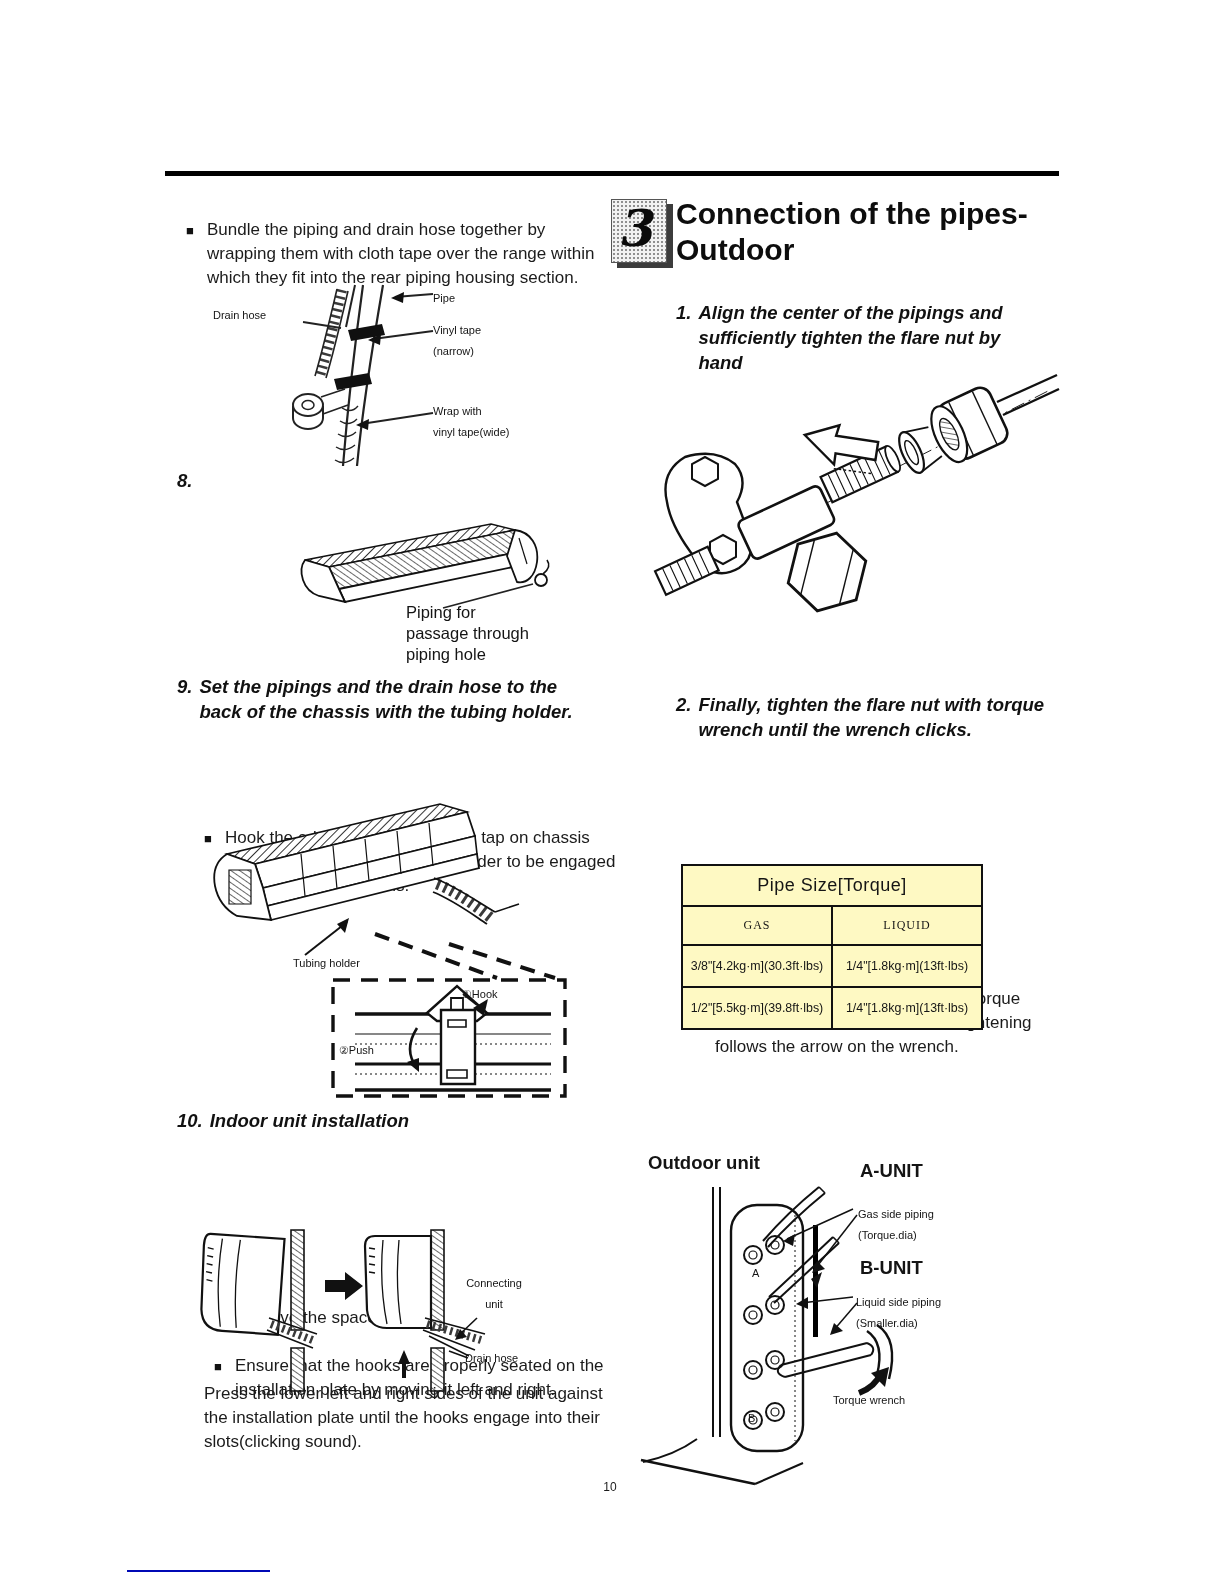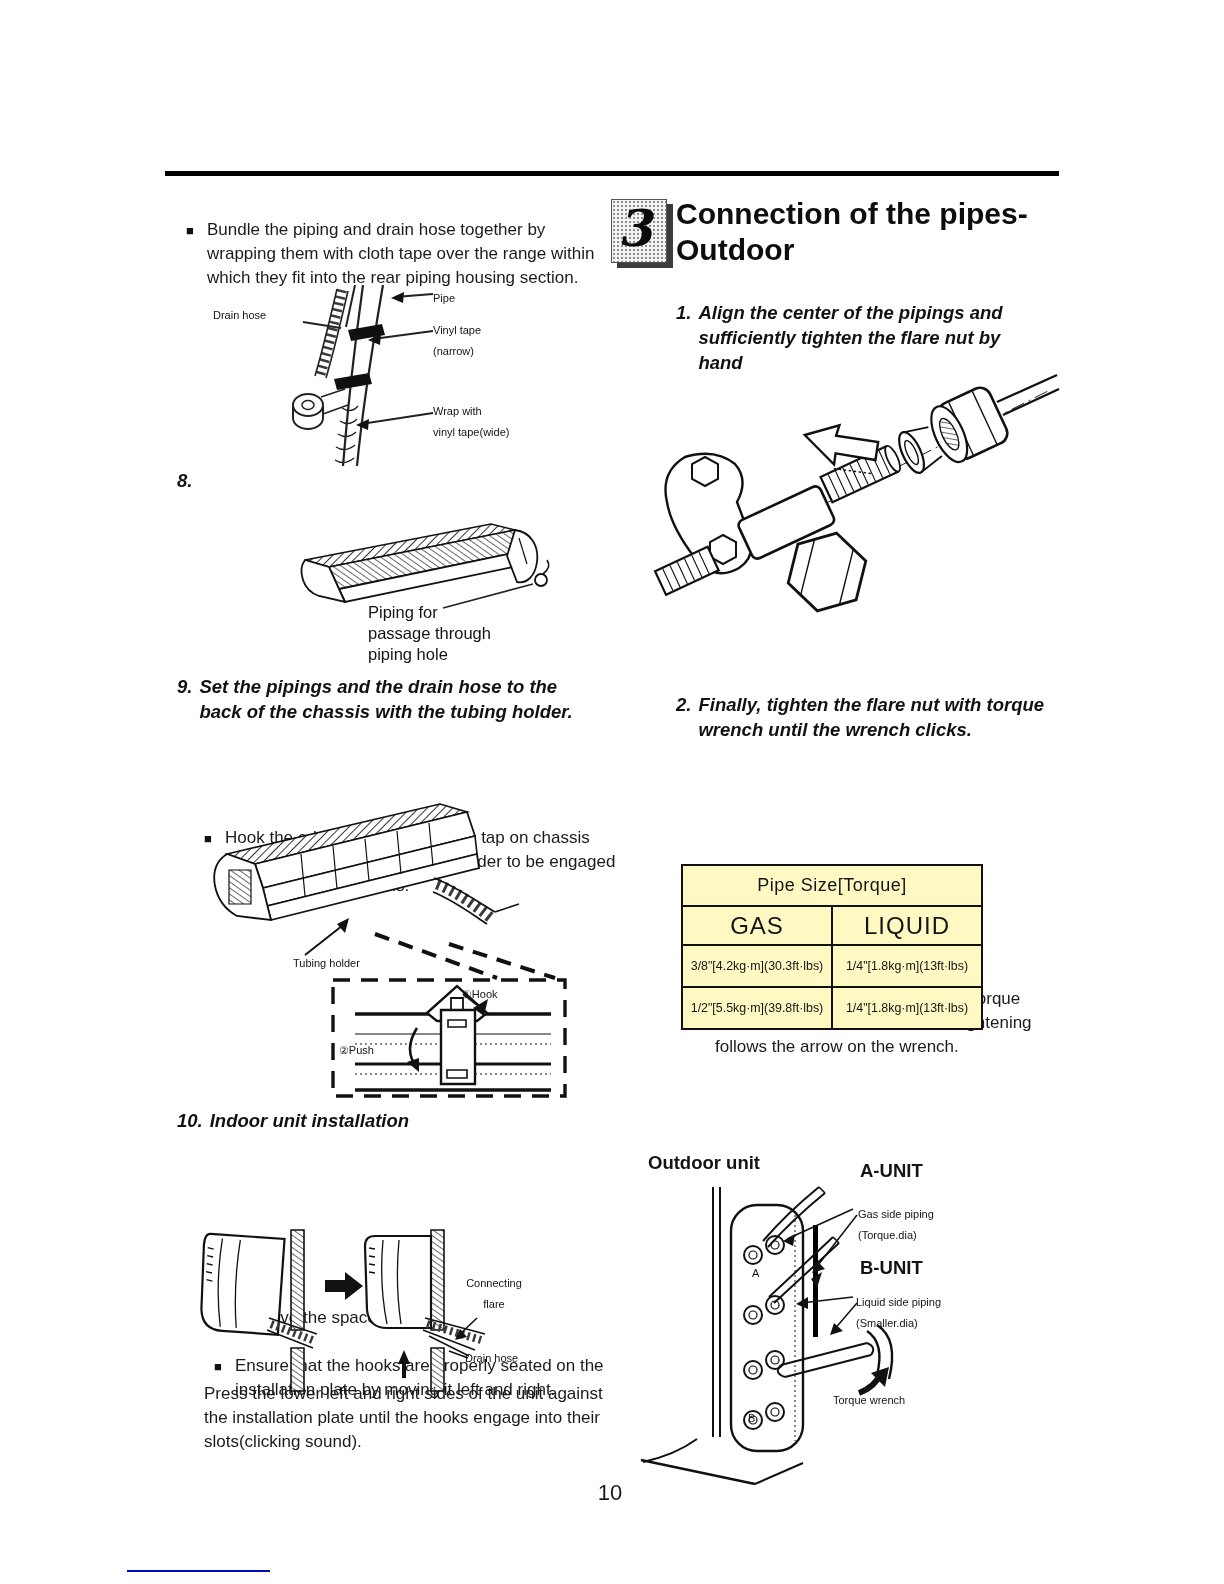--- a/index.html
+++ b/index.html
@@ -6,40 +6,40 @@
   body{width:1224px;height:1584px;position:relative;overflow:hidden;
        font-family:"Liberation Sans",sans-serif;color:#1b1b1b;}
   .abs{position:absolute;}
   .rule-top{left:165px;top:171px;width:894px;height:5px;background:#000;}
   .body-text{font-size:17px;line-height:24px;}
   .bullet{position:relative;padding-left:21px;}
   .bullet::before{content:"■";position:absolute;left:0;top:1px;font-size:13px;color:#111;}
   .step{display:flex;font-weight:bold;font-style:italic;font-size:18.5px;line-height:25px;color:#111;}
   .step .num{flex:0 0 auto;margin-right:7px;}
   .label{position:absolute;font-size:11px;line-height:21px;white-space:pre-line;color:#141414;}
-  .label.small{font-size:16.5px;line-height:21px;}
+  .label.small{font-size:16.5px;line-height:21px;margin-left:38px;}
   .label.center{text-align:center;}
   .label.bold{font-weight:bold;font-size:18.5px;}
   .badge{left:611px;top:199px;width:54px;height:62px;border:1px solid #555;
          background-color:#f2f2f2;
          background-image:radial-gradient(#8f8f8f 1.1px,transparent 1.1px);
          background-size:4px 4px;
          box-shadow:6px 5px 0 #3c3c3c;
          display:flex;align-items:center;justify-content:center;}
   .badge span{font-family:"DejaVu Serif",serif;font-weight:bold;font-style:italic;
               font-size:50px;line-height:1;color:#0a0a0a;transform:translateY(-2px);}
   .sec-title{left:676px;top:196px;width:400px;font-size:30px;font-weight:bold;
              line-height:36px;white-space:pre-line;color:#0d0d0d;}
   table.torque{position:absolute;left:681px;top:864px;width:302px;border-collapse:collapse;
                table-layout:fixed;background:#fef9c3;}
   table.torque th,table.torque td{border:2px solid #111;text-align:center;color:#151515;}
   table.torque .t-title{font-size:18px;font-weight:normal;height:37px;letter-spacing:.5px;}
-  table.torque .t-col{font-size:24px;font-weight:normal;height:35px;letter-spacing:1px;}
+  table.torque .t-col{font-size:12px;font-weight:normal;height:35px;letter-spacing:1px;font-family:Liberation Serif, serif;}
   table.torque td{font-size:12.4px;height:40px;font-weight:normal;padding:0 2px;}
-  .pagenum{left:560px;top:1480px;width:100px;text-align:center;font-size:22px;}
+  .pagenum{left:560px;top:1480px;width:100px;text-align:center;font-size:12px;}
   .blue-line{left:127px;top:1570px;width:143px;height:2px;background:#0009b5;}
   svg{position:absolute;overflow:visible;}
   svg *{vector-effect:non-scaling-stroke;}
 </style>
 </head>
 <body>
 
 <svg width="0" height="0" style="position:absolute">
   <defs>
     <pattern id="hatch" width="6" height="6" patternUnits="userSpaceOnUse" patternTransform="rotate(45)">
@@ -191,21 +191,21 @@
   <path d="M214,12 Q210,56 216,96" stroke="#111" stroke-width="1.3" fill="none"></path>
   <path d="M184,20 l6,1 M184,28 l6,1 M184,36 l6,1 M184,44 l6,1" stroke="#111" stroke-width="1.4"></path>
   <path d="M242,96 L296,112" stroke="#3a3a3a" stroke-width="8" stroke-dasharray="2.5,3.5" fill="none"></path>
   <path d="M240,90 L300,106 M238,102 L290,122 M244,108 L284,128" stroke="#111" stroke-width="1.5" fill="none"></path>
   <polygon points="213,136 219,122 225,136 221,136 221,150 217,150 217,136" fill="#111"></polygon>
   <line x1="292" y1="90" x2="273" y2="108" stroke="#111" stroke-width="1.6"></line>
   <polygon points="270,112 275,101 282,109" fill="#111"></polygon>
   <line x1="283" y1="130" x2="264" y2="123" stroke="#111" stroke-width="1.6"></line>
 </svg>
 <div class="label center" style="left:438px;top:1273px;width:112px">Connecting
-flare</div>
+unit</div>
 <div class="label" style="left:465px;top:1348px">Drain hose</div>
 
 <div class="abs body-text" style="left:204px;top:1382px;width:402px;">Press the lower left and right sides of the unit against the installation plate until the hooks engage into their slots(clicking sound).</div>
 
 <div class="abs badge">
   <span>3</span>
 </div>
 <div class="abs sec-title">Connection of the pipes-
 Outdoor</div>
 

